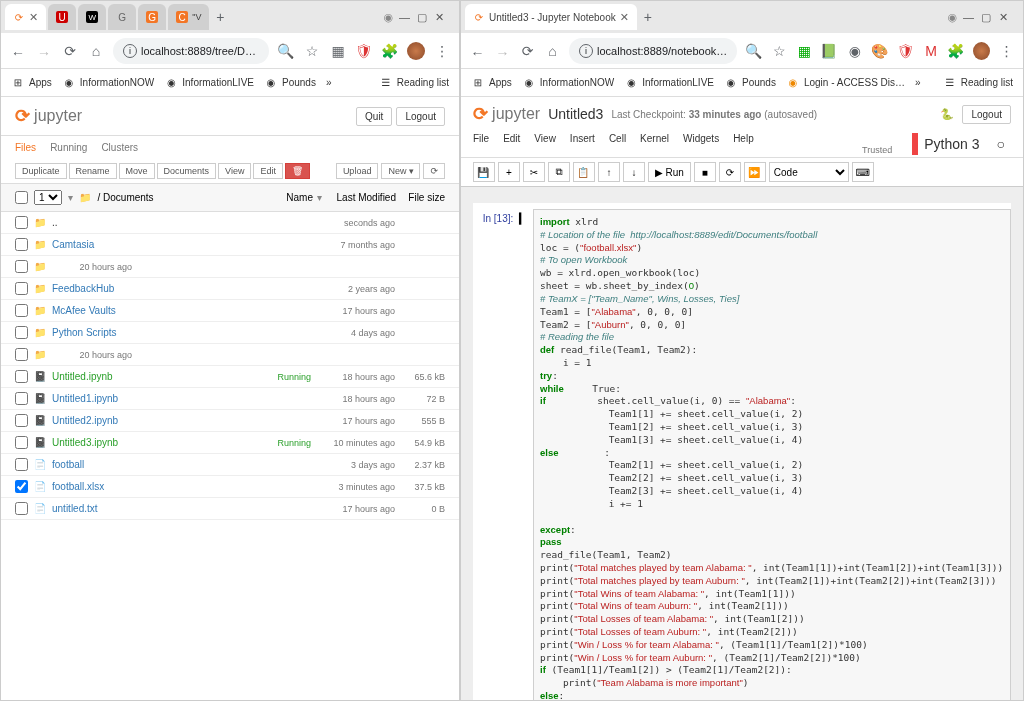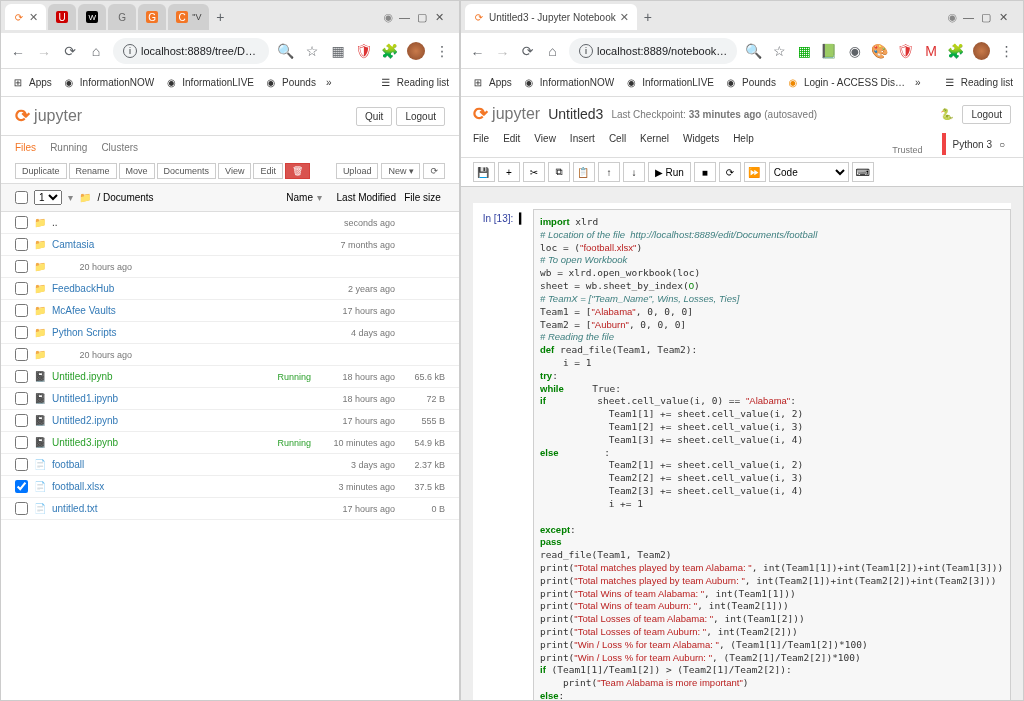--- a/index.html
+++ b/index.html
@@ -51,21 +51,21 @@
 .nb-tbtn { width: 22px; height: 20px; border: 1px solid #ccc; background: #fff; display: inline-flex; align-items: center; justify-content: center; font-size: 10px; cursor: pointer; }
 .nb-run { padding: 0 6px; width: auto; gap: 3px; }
 .nb-cell { display: flex; margin: 8px 12px; }
 .nb-prompt { width: 60px; text-align: right; padding: 4px 6px 0 0; font-family: monospace; font-size: 10px; color: #303F9F; }
 .nb-code { flex: 1; background: #f7f7f7; border: 1px solid #cfcfcf; padding: 6px; font-family: monospace; font-size: 9.5px; line-height: 1.35; white-space: pre; color: #333; overflow: auto; }
 .c-kw { color: #008000; font-weight: bold; }
 .c-str { color: #BA2121; }
 .c-cm { color: #408080; font-style: italic; text-align: center; }
 .c-num { color: #008000; }
 .trusted { font-size: 9px; color: #777; margin-left: auto; padding-right: 6px; margin-top: 12px; }
-.kernel-ind { font-size: 10px; color: #333; padding: 0 6px; border-left: 4px solid #ef4444; display: flex; align-items: center; gap: 7px; }
+.kernel-ind { font-size: 14px; color: #333; padding: 0 6px; border-left: 6px solid #ef4444; display: flex; align-items: center; gap: 17px; }
 .avatar { width:18px; height:18px; border-radius:50%; background: radial-gradient(circle, #c97a4a, #8b4a2a); }
 </style>
 </head>
 <body>
 
 <div class="window left">
   <div class="titlebar">
     <div class="tab">
         <span class="tab-favicon" style="color:#f37626">⟳</span>
         <span class="tab-close">✕</span>
@@ -167,21 +167,21 @@
     <div class="breadcrumb">
       <input type="checkbox" style="">
       <select><option>1</option></select>
       <span style="color:#888">▾</span>
       <span>📁</span>
       <span>/ Documents</span>
       <div style="margin-left:auto;display:flex;gap:4px;align-items:center">
         <span class="col-name">Name</span>
           <span style="color:#888">▾</span>
         <span style="width:70px;text-align:right">Last Modified</span>
-        <span style="width:45px;text-align:center">File size</span>
+        <span style="width:45px;text-align:right">File size</span>
       </div>
     </div>
     <div id="file-rows">
         <div class="file-row">
           <input type="checkbox" style="">
           <span class="file-icon">📁</span>
           <span class="file-name plain">..</span>
           <span class="file-mod">seconds ago</span>
           <span class="file-size"></span>
         </div>

